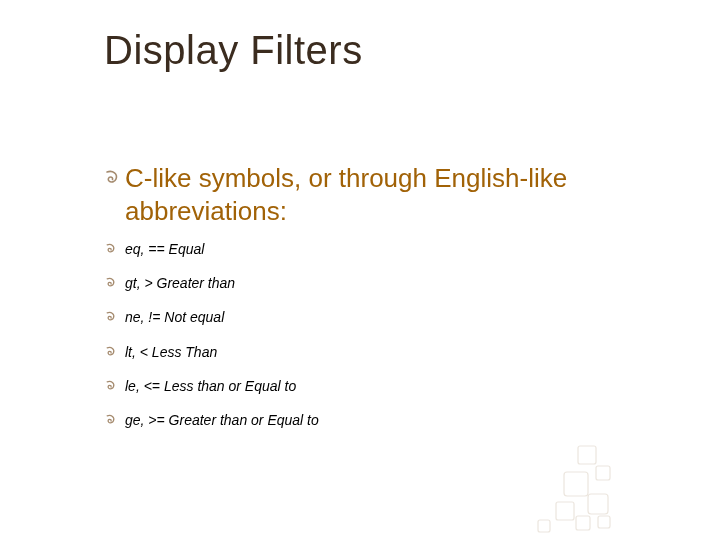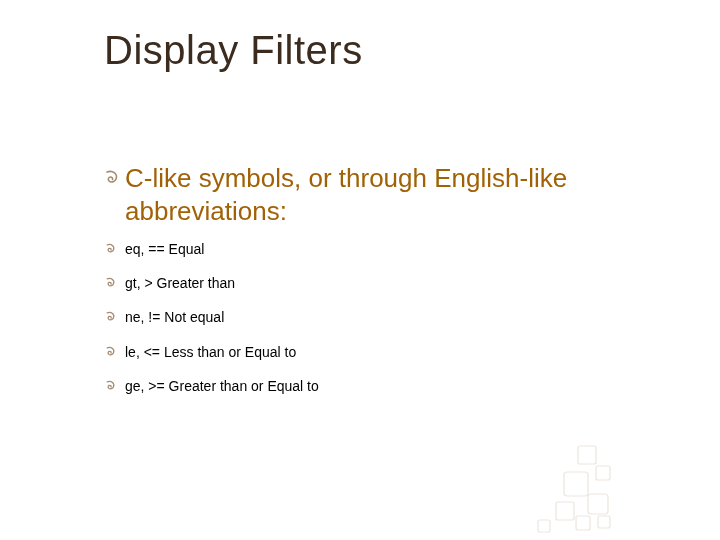--- a/index.html
+++ b/index.html
@@ -39,20 +39,21 @@
   }
   .intro .bullet-icon {
     position: absolute;
     left: -24px;
     top: 6px;
   }
   .items {
     position: absolute;
     left: 125px;
     top: 240px;
+    font-style: italic;
   }
   .item {
     position: relative;
     font-size: 14px;
     line-height: 1.3;
     margin-bottom: 16px;
     color: #000;
     font-family: "Segoe UI", "Lucida Sans", Arial, sans-serif;
   }
   .item .bullet-icon {
@@ -113,20 +114,28 @@
         </svg>
       </span>
       <span>ne, != Not equal</span>
     </div>
     <div class="item">
       <span class="bullet-icon">
         <svg width="14" height="14" viewBox="0 0 20 20">
           <path d="M6 4 C12 2 17 6 15 11 C14 14 10 15 8 13 C6.5 11.5 7.5 9 9.5 9 C11 9 12 10 11.5 11.5" fill="none" stroke="#a58b6f" stroke-width="1.8" stroke-linecap="round"></path>
         </svg>
       </span>
+      <span>lt, &lt; Less Than</span>
+    </div>
+    <div class="item">
+      <span class="bullet-icon">
+        <svg width="14" height="14" viewBox="0 0 20 20">
+          <path d="M6 4 C12 2 17 6 15 11 C14 14 10 15 8 13 C6.5 11.5 7.5 9 9.5 9 C11 9 12 10 11.5 11.5" fill="none" stroke="#a58b6f" stroke-width="1.8" stroke-linecap="round"></path>
+        </svg>
+      </span>
       <span>le, &lt;= Less than or Equal to</span>
     </div>
     <div class="item">
       <span class="bullet-icon">
         <svg width="14" height="14" viewBox="0 0 20 20">
           <path d="M6 4 C12 2 17 6 15 11 C14 14 10 15 8 13 C6.5 11.5 7.5 9 9.5 9 C11 9 12 10 11.5 11.5" fill="none" stroke="#a58b6f" stroke-width="1.8" stroke-linecap="round"></path>
         </svg>
       </span>
       <span>ge, &gt;= Greater than or Equal to</span>
     </div>

